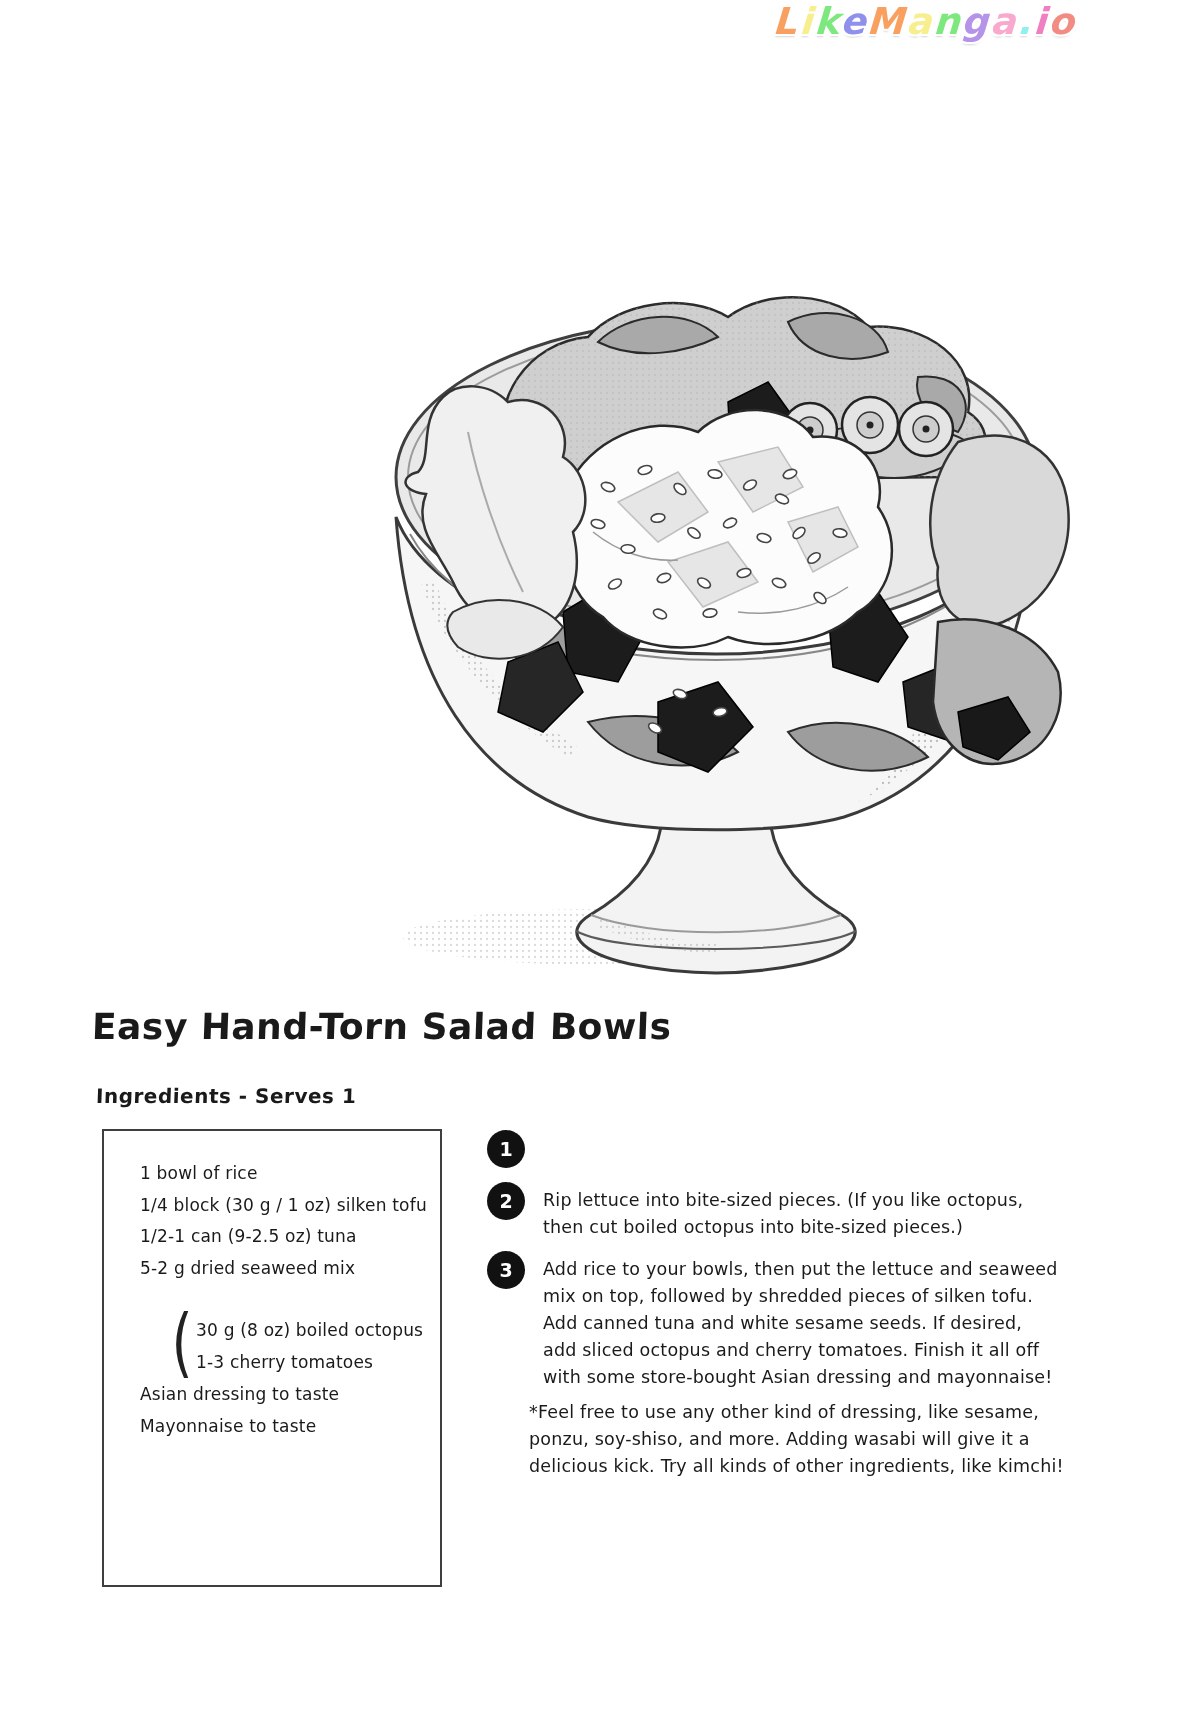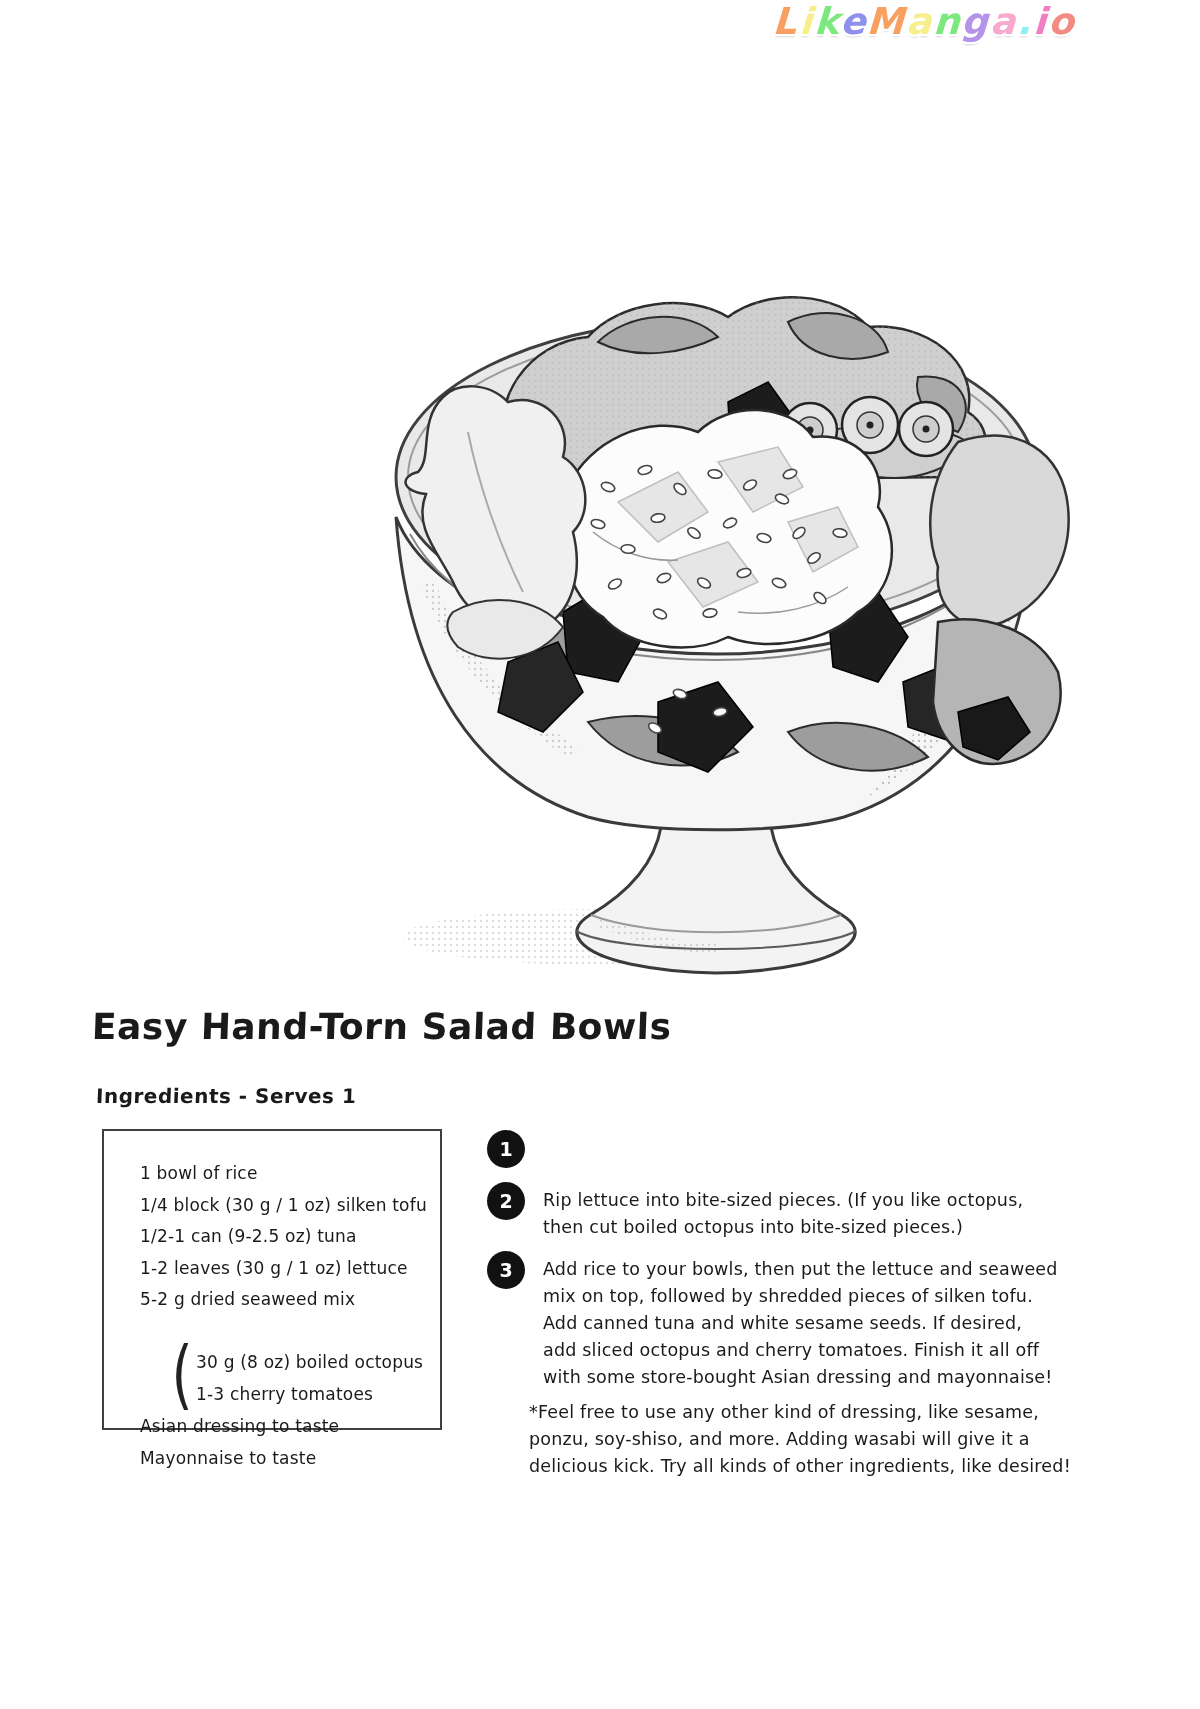--- a/index.html
+++ b/index.html
@@ -33,21 +33,21 @@
   }
   .ing-heading{
     position:absolute;left:96px;top:1084px;
     font-size:20px;font-weight:bold;letter-spacing:.5px;
     transform:skewX(-2deg);
   }
 
   
   .ing-box{
     position:absolute;left:102px;top:1129px;
-    width:340px;height:301px;box-sizing:border-box;
+    width:340px;height:458px;box-sizing:border-box;
     border:2px solid #3f3f3f;background:#fff;
     padding:27px 10px 0 36px;
     font-size:17px;line-height:31.6px;letter-spacing:.2px;
   }
   .ing-box .spacer{height:30px;}
   .optional-group{position:relative;padding-left:56px;line-height:32px;}
   .optional-group .brace{
     position:absolute;left:28px;top:-8px;
     font-size:72px;font-weight:normal;line-height:1;
     transform:scale(.75,1.05);color:#222;
@@ -209,21 +209,20 @@
   </svg>
 
   <h1 class="title">Easy Hand-Torn Salad Bowls</h1>
 
   <div class="ing-heading">Ingredients - Serves 1</div>
 
   <div class="ing-box">
     <div>1 bowl of rice</div>
     <div>1/4 block (30 g / 1 oz) silken tofu</div>
     <div>1/2-1 can (9-2.5 oz) tuna</div>
-    <div>1-2 leaves (30 g / 1 oz) lettuce</div>
     <div>5-2 g dried seaweed mix</div>
     <div class="spacer"></div>
     <div class="optional-group">
       <span class="brace">(</span>
       <div>30 g (8 oz) boiled octopus</div>
       <div>1-3 cherry tomatoes</div>
     </div>
     <div class="tail-items">
       <div>Asian dressing to taste</div>
       <div>Mayonnaise to taste</div>
@@ -242,16 +241,16 @@
     <div class="step">
       <div class="badge">3</div>
       <div class="step-text">Add rice to your bowls, then put the lettuce and seaweed
 mix on top, followed by shredded pieces of silken tofu.
 Add canned tuna and white sesame seeds. If desired,
 add sliced octopus and cherry tomatoes. Finish it all off
 with some store-bought Asian dressing and mayonnaise!</div>
     </div>
     <div class="footnote">*Feel free to use any other kind of dressing, like sesame,
 ponzu, soy-shiso, and more. Adding wasabi will give it a
-delicious kick. Try all kinds of other ingredients, like desired!</div>
+delicious kick. Try all kinds of other ingredients, like kimchi!</div>
   </div>
 
 </div>
 
 </body></html>

